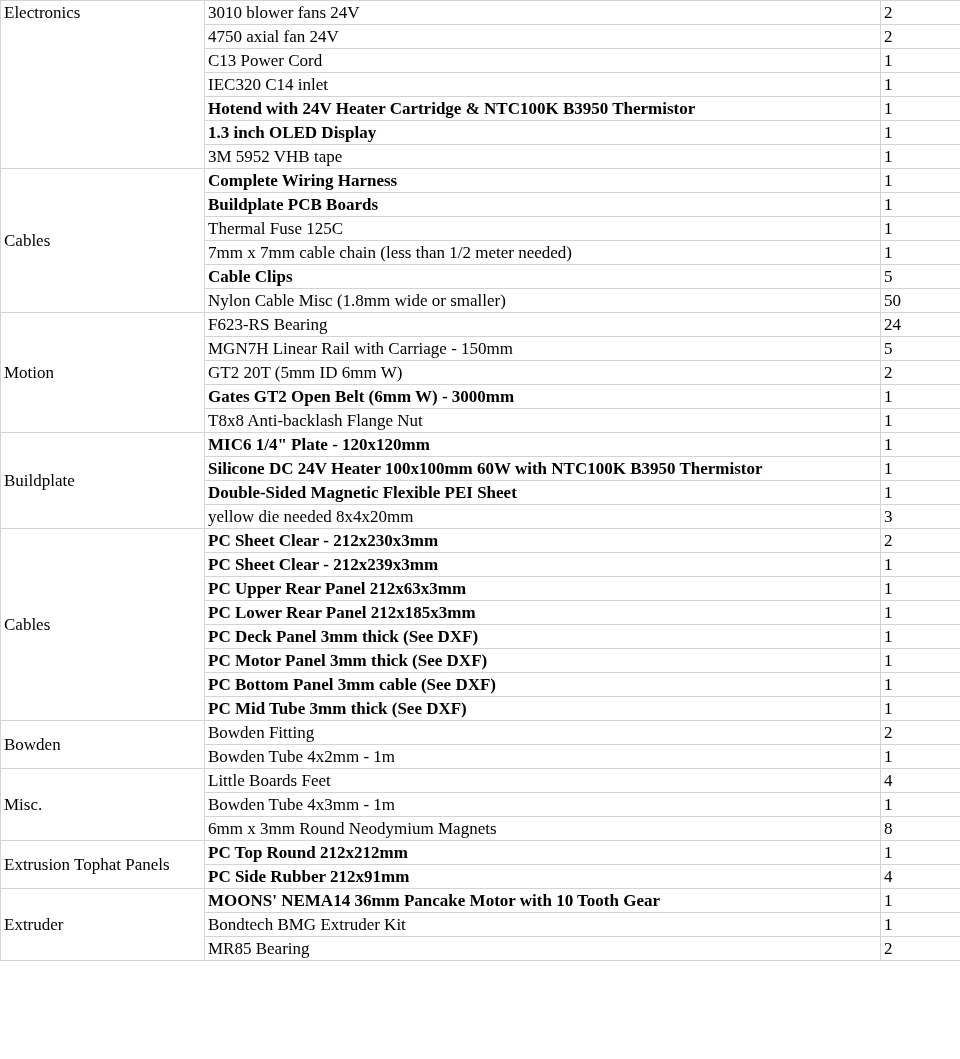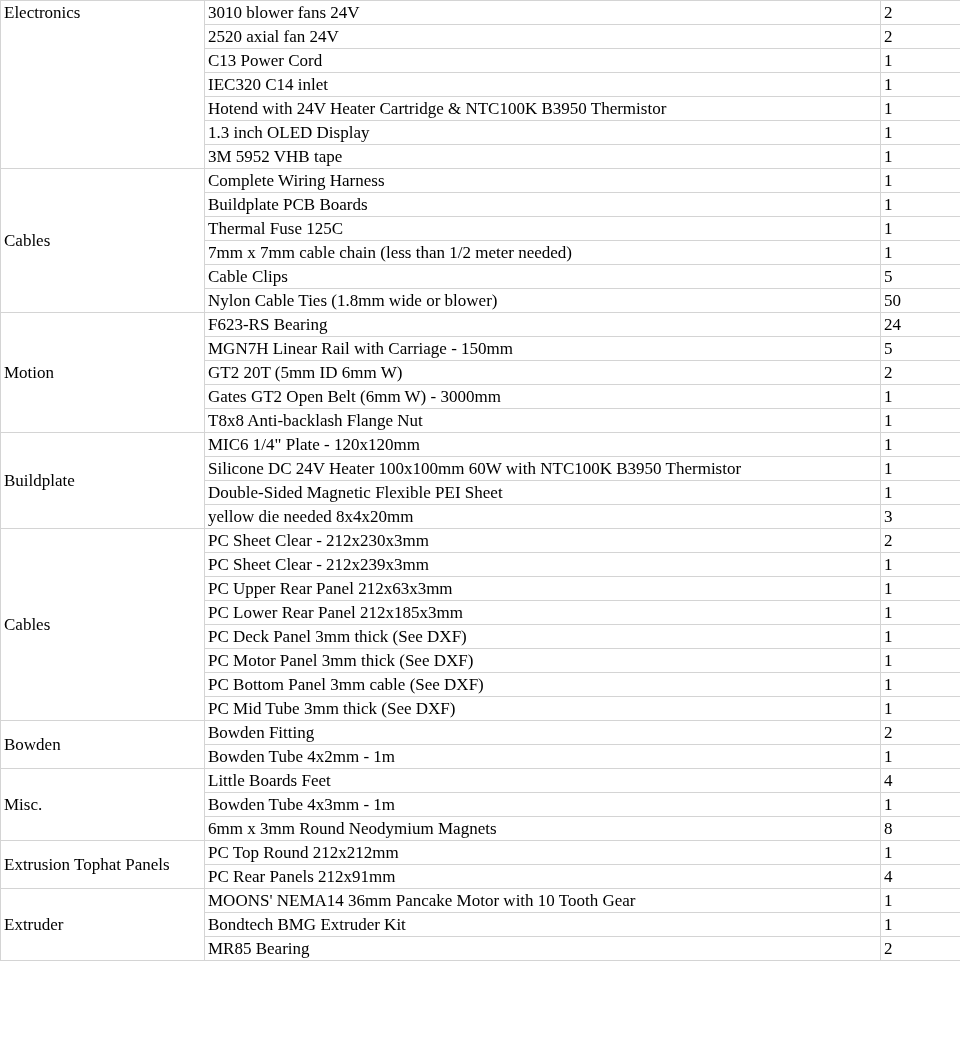--- a/index.html
+++ b/index.html
@@ -4,40 +4,40 @@
 <style>
   html, body { margin: 0; padding: 0; background: #ffffff; }
   body { width: 960px; height: 1059px; overflow: hidden; font-family: "Liberation Serif", serif; color: #000; }
   table { border-collapse: collapse; table-layout: fixed; width: 960px; padding-left: 33px; }
   col.c1 { width: 204px; }
   col.c2 { width: 676px; }
   col.c3 { width: 80px; }
   td { border: 1.5px solid #d4d4d4; font-size: 17px; line-height: 22px; height: 23px; padding: 0 0 0 3px; white-space: nowrap; overflow: hidden; vertical-align: middle; }
   td.cat { vertical-align: middle; }
   td.cat.top { vertical-align: top; padding-top: 1px; }
-  td.b { font-weight: normal; }
+  td.b { font-weight: bold; }
   td.qty { padding-left: 3px; }
 </style>
 </head>
 <body>
 
 <table>
   <colgroup>
       <col class="c1">
       <col class="c2">
       <col class="c3">
     </colgroup>
   <tbody id="bom-body">
       <tr>
         <td class="cat top" rowspan="7">Electronics</td>
         <td class="">3010 blower fans 24V</td>
         <td class="qty">2</td>
       </tr>
       <tr>
-        <td class="">2520 axial fan 24V</td>
+        <td class="">4750 axial fan 24V</td>
         <td class="qty">2</td>
       </tr>
       <tr>
         <td class="">C13 Power Cord</td>
         <td class="qty">1</td>
       </tr>
       <tr>
         <td class="">IEC320 C14 inlet</td>
         <td class="qty">1</td>
       </tr>
@@ -68,21 +68,21 @@
       </tr>
       <tr>
         <td class="">7mm x 7mm cable chain (less than 1/2 meter needed)</td>
         <td class="qty">1</td>
       </tr>
       <tr>
         <td class="b">Cable Clips</td>
         <td class="qty">5</td>
       </tr>
       <tr>
-        <td class="">Nylon Cable Ties (1.8mm wide or blower)</td>
+        <td class="">Nylon Cable Misc (1.8mm wide or smaller)</td>
         <td class="qty">50</td>
       </tr>
       <tr>
         <td class="cat" rowspan="5">Motion</td>
         <td class="">F623-RS Bearing</td>
         <td class="qty">24</td>
       </tr>
       <tr>
         <td class="">MGN7H Linear Rail with Carriage - 150mm</td>
         <td class="qty">5</td>
@@ -170,21 +170,21 @@
       <tr>
         <td class="">6mm x 3mm Round Neodymium Magnets</td>
         <td class="qty">8</td>
       </tr>
       <tr>
         <td class="cat" rowspan="2">Extrusion Tophat Panels</td>
         <td class="b">PC Top Round 212x212mm</td>
         <td class="qty">1</td>
       </tr>
       <tr>
-        <td class="b">PC Rear Panels 212x91mm</td>
+        <td class="b">PC Side Rubber 212x91mm</td>
         <td class="qty">4</td>
       </tr>
       <tr>
         <td class="cat" rowspan="3">Extruder</td>
         <td class="b">MOONS' NEMA14 36mm Pancake Motor with 10 Tooth Gear</td>
         <td class="qty">1</td>
       </tr>
       <tr>
         <td class="">Bondtech BMG Extruder Kit</td>
         <td class="qty">1</td>

